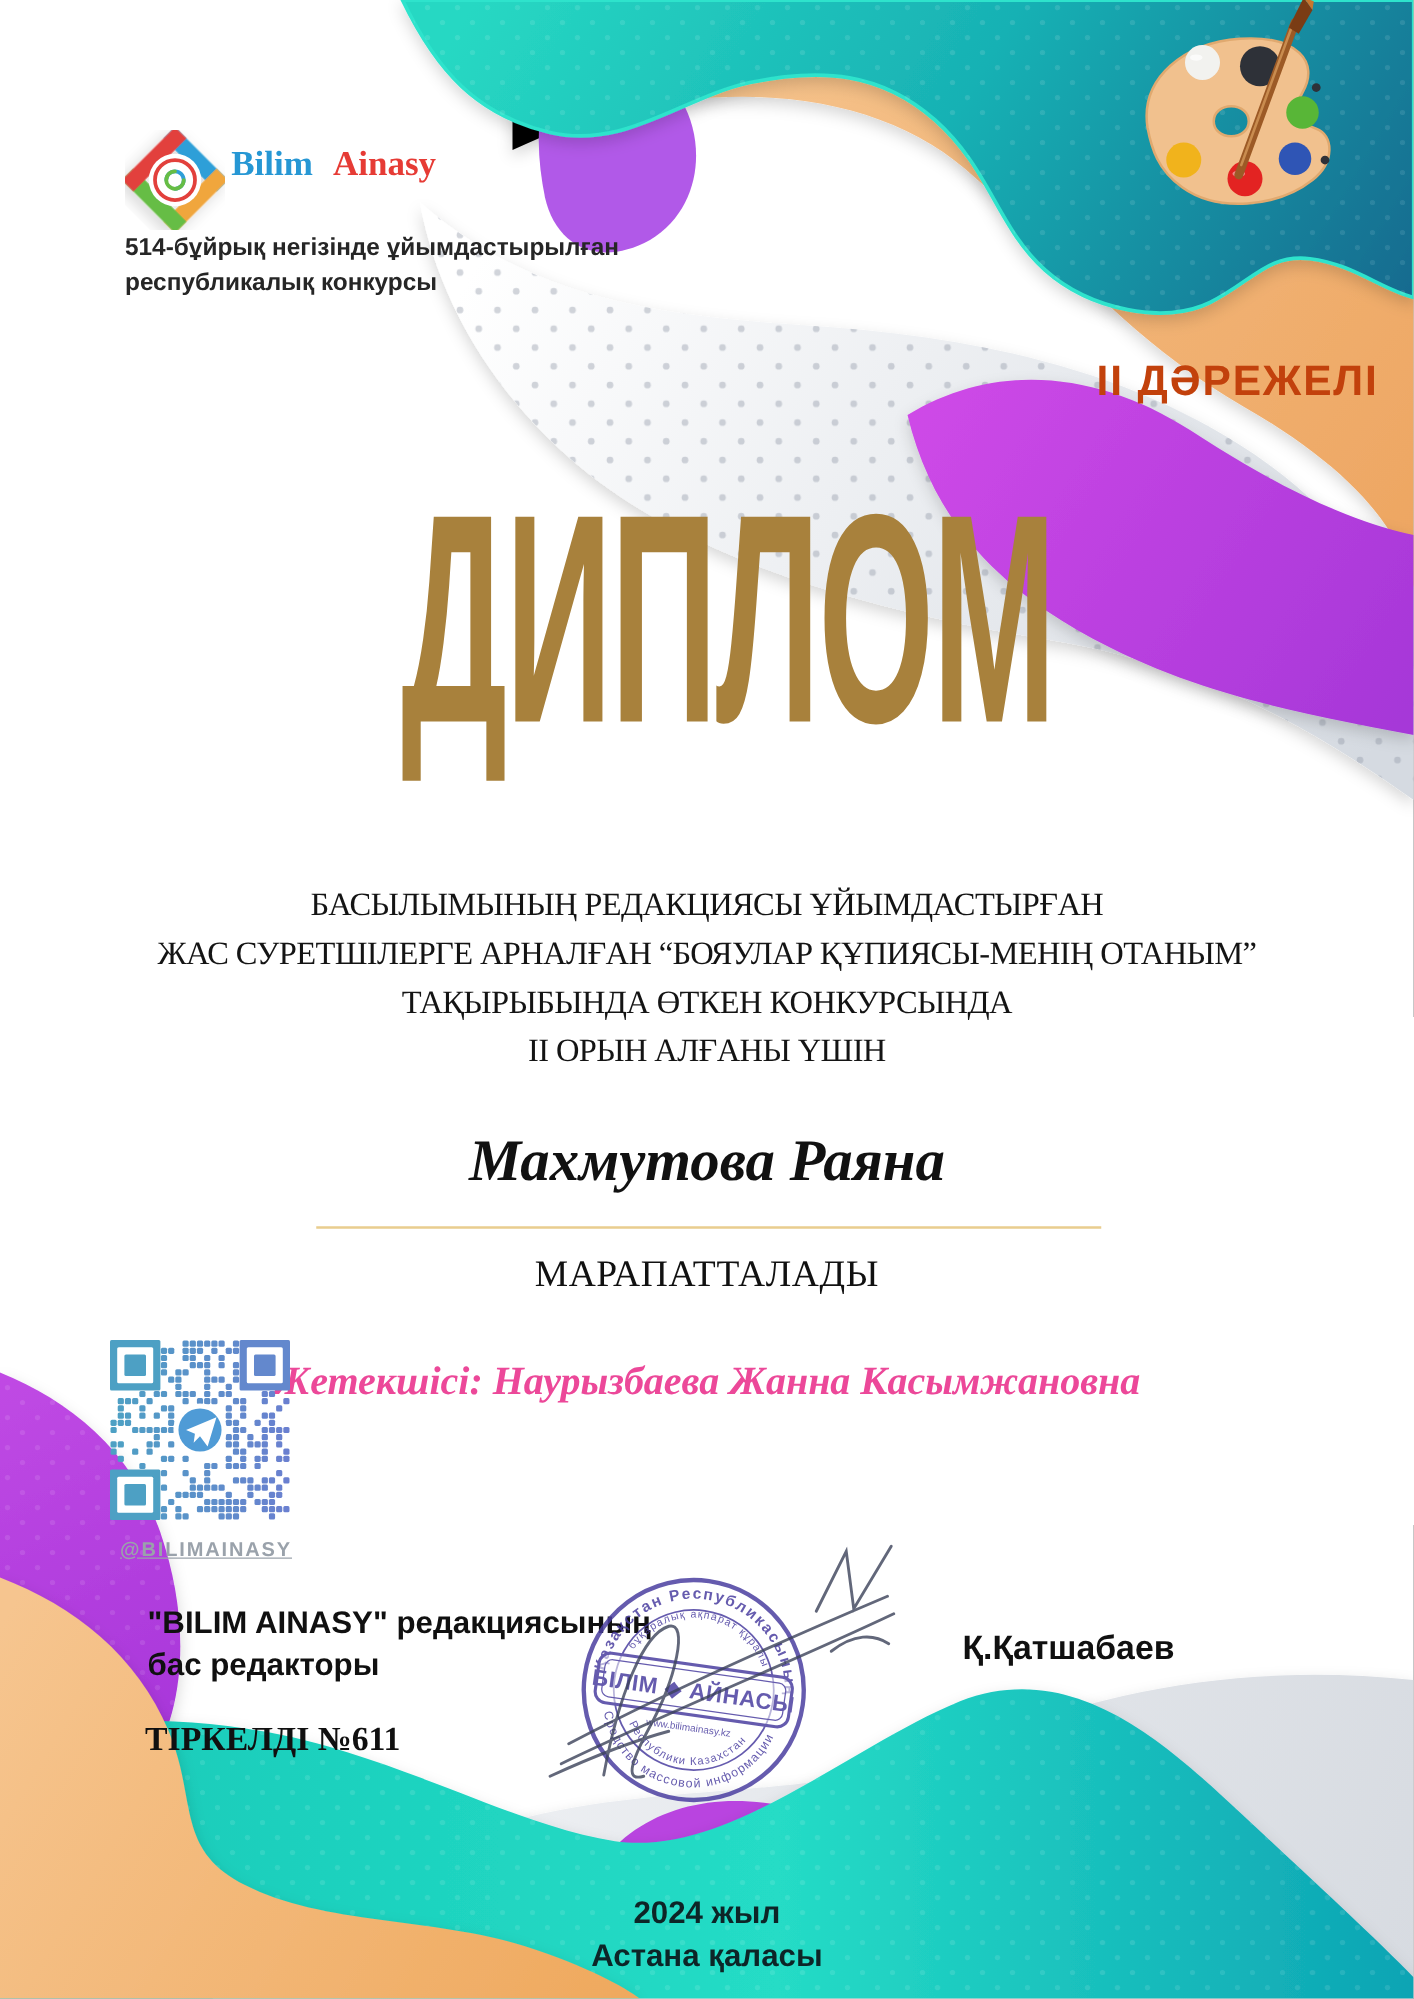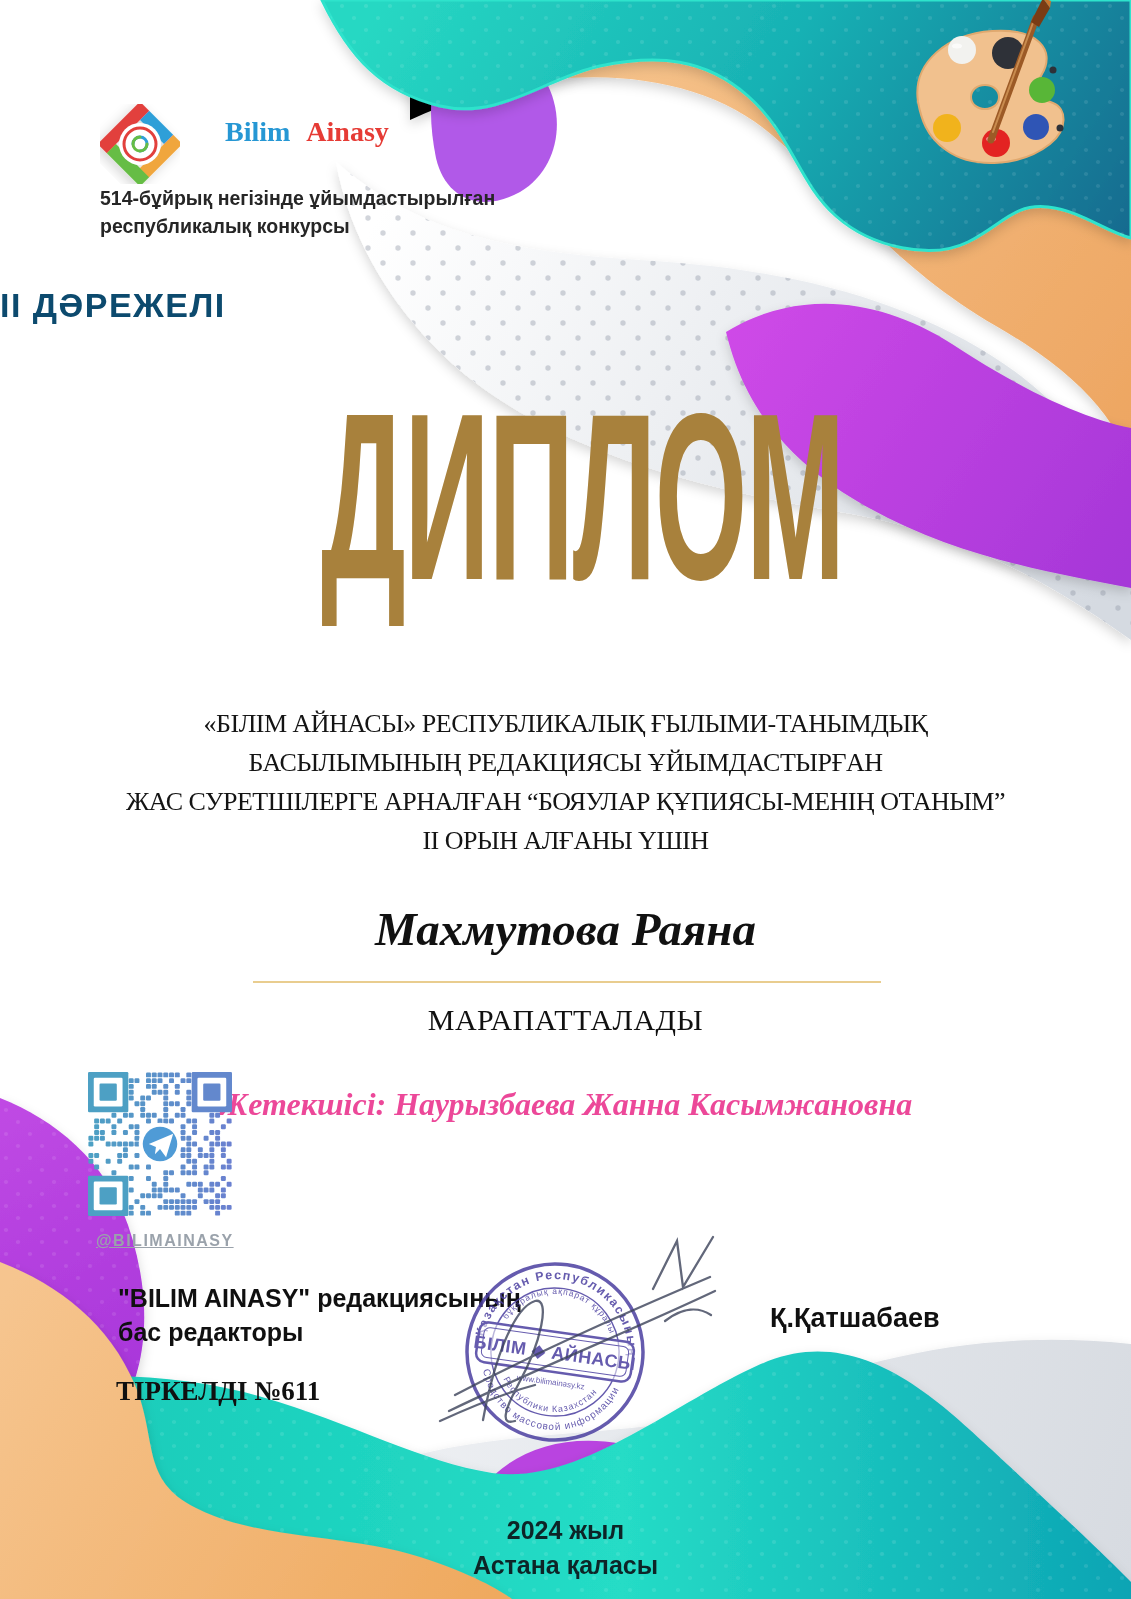--- a/index.html
+++ b/index.html
@@ -7,26 +7,26 @@
     position:relative;width:1131px;height:1599px;margin:0 auto;
     background:#ffffff;overflow:hidden;
     font-family:"Liberation Sans","DejaVu Sans",sans-serif;
   }
   .abs{position:absolute;}
   .decor{position:absolute;left:0;top:0;pointer-events:none;}
   
   .brand{left:185px;top:116px;display:flex;gap:16px;
     font-family:"Liberation Serif","DejaVu Serif",serif;
     font-weight:bold;font-size:28px;}
-  .brand .b1{color:#2697d4;margin-left:40px;}
+  .brand .b1{color:#2697d4;}
   .brand .b2{color:#e63b35;}
   .tagline{left:100px;top:184px;font-weight:bold;font-size:19.5px;line-height:28px;color:#262626;}
   
-  .degree{left:0;right:28px;top:286px;text-align:left;font-weight:bold;font-size:34px;
-    letter-spacing:1.5px;color:#0c4a6e;}
+  .degree{left:0;right:28px;top:286px;text-align:right;font-weight:bold;font-size:34px;
+    letter-spacing:1.5px;color:#c2410c;}
   .diploma{left:0;right:0;top:370px;height:252px;display:flex;align-items:center;justify-content:center;padding-left:34px;}
   .diploma span{font-weight:bold;font-size:170px;line-height:170px;color:#a8813c;
     transform:scale(0.70,1.40);transform-origin:center;white-space:nowrap;letter-spacing:-2px;}
   
   .bodytext{left:0;right:0;top:704px;text-align:center;
     font-family:"Liberation Serif","DejaVu Serif",serif;
     font-size:26px;line-height:39px;letter-spacing:-0.5px;color:#141414;}
   .rname{left:0;right:0;top:902px;text-align:center;
     font-family:"Liberation Serif","DejaVu Serif",serif;
     font-weight:bold;font-style:italic;font-size:47px;color:#111;}
@@ -184,23 +184,23 @@
     <div>514-бұйрық негізінде ұйымдастырылған</div>
     <div>республикалық конкурсы</div>
   </div>
 
   <div class="abs degree">ІІ ДӘРЕЖЕЛІ</div>
   <div class="abs diploma">
     <span>ДИПЛОМ</span>
   </div>
 
   <div class="abs bodytext">
-    <div>«БІЛІМ АЙНАСЫ» РЕСПУБЛИКАЛЫҚ ҒЫЛЫМИ-ТАНЫМДЫҚ</div>
     <div>БАСЫЛЫМЫНЫҢ РЕДАКЦИЯСЫ ҰЙЫМДАСТЫРҒАН</div>
     <div>ЖАС СУРЕТШІЛЕРГЕ АРНАЛҒАН “БОЯУЛАР ҚҰПИЯСЫ-МЕНІҢ ОТАНЫМ”</div>
+    <div>ТАҚЫРЫБЫНДА ӨТКЕН КОНКУРСЫНДА</div>
     <div>ІІ  ОРЫН АЛҒАНЫ ҮШІН</div>
   </div>
 
   <div class="abs rname">Махмутова Раяна</div>
   <div class="abs goldrule"></div>
   <div class="abs award">МАРАПАТТАЛАДЫ</div>
   <div class="abs supervisor">Жетекшісі: Наурызбаева Жанна Касымжановна</div>
 
   <svg class="abs" style="left:88px;top:1072px" id="qr-svg" width="144" height="144" viewBox="0 0 142 142">
     <g id="qr-modules">

